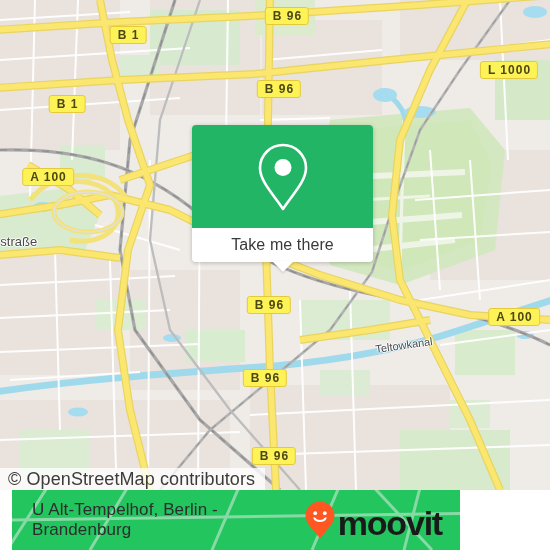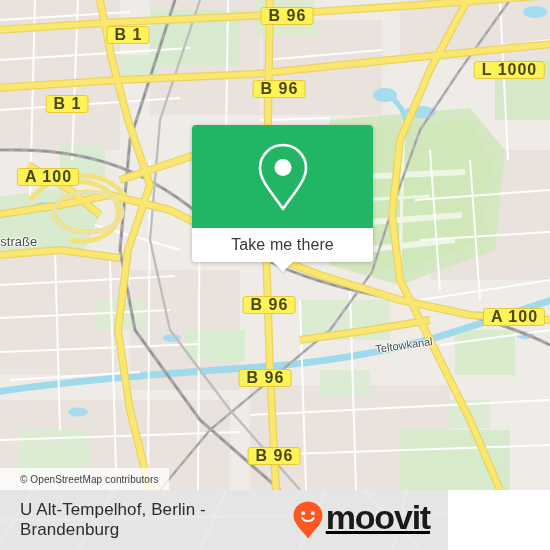--- a/index.html
+++ b/index.html
@@ -30,39 +30,39 @@
     overflow: hidden;
   }
   #map svg { display: block; }
 
   
   #attribution {
     position: absolute;
     left: 0;
     top: 468px;
     height: 22px;
-    padding: 0 10px 0 20px;
+    padding: 0 10px 0 8px;
     display: flex;
     align-items: center;
     background: rgba(255,255,255,0.78);
-    font-size: 10px;
+    font-size: 18px;
     color: #3b3b3b;
     letter-spacing: 0.1px;
     white-space: nowrap;
   }
 
   
   .shield {
     position: absolute;
     transform: translate(-50%, -50%);
     background: #fdf356;
     border: 1.6px solid #e5c93c;
     border-radius: 3px;
     color: #4c4717;
-    font-size: 16px;
+    font-size: 12px;
     font-weight: bold;
     letter-spacing: 1px;
     padding: 2px 6px 2px 7px;
     line-height: 12px;
     white-space: nowrap;
     font-family: "Liberation Sans", sans-serif;
   }
   .placelabel {
     position: absolute;
     transform: translate(-50%, -50%);
@@ -122,25 +122,25 @@
     width: 0; height: 0;
     border-left: 11px solid transparent;
     border-right: 11px solid transparent;
     border-top: 11px solid #ffffff;
     filter: drop-shadow(0 1px 1px rgba(0,0,0,0.18));
   }
 
   
   #footer {
     position: absolute;
-    left: 0;
+    left: 12px;
     top: 490px;
     width: 448px;
     height: 60px;
-    background: #e5e5e5;
+    background: #22c55e;
     display: flex;
     align-items: center;
     justify-content: space-between;
     padding: 0 18px 0 20px;
     box-sizing: border-box;
     overflow: hidden;
   }
   #footer-ghost {
     position: absolute;
     left: 0; top: 0;
@@ -151,24 +151,23 @@
   #footer-title {
     position: relative;
     font-size: 17px;
     color: #2d2d2d;
     letter-spacing: 0.1px;
     z-index: 2;
   }
   #brand {
     position: relative;
     display: flex;
-    align-items: flex-start;
+    align-items: flex-end;
     gap: 2px;
     z-index: 2;
-    text-decoration: underline;
   }
   #brand-word {
     font-size: 34px;
     font-weight: bold;
     color: #1a1a1a;
     letter-spacing: -1.2px;
     line-height: 34px;
   }
 </style>
 </head>

